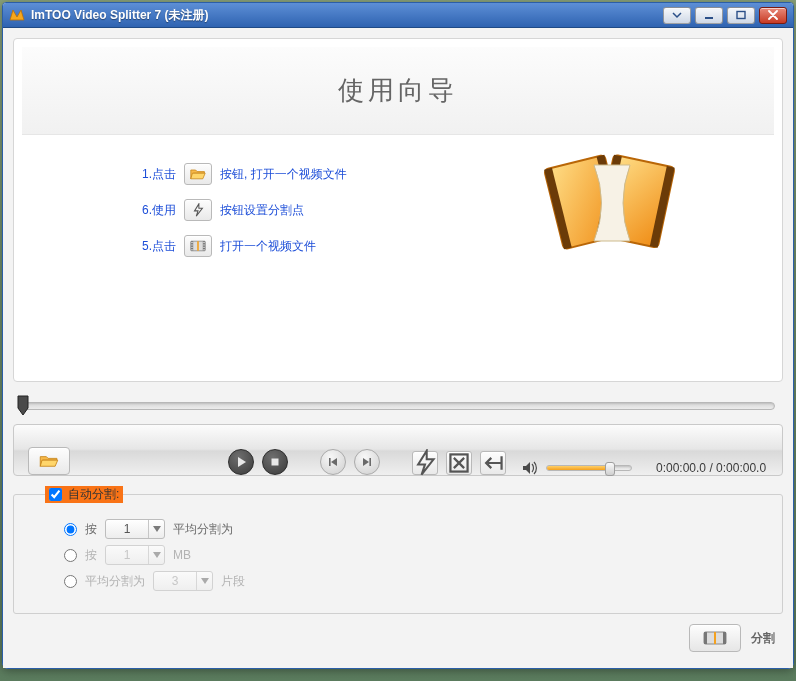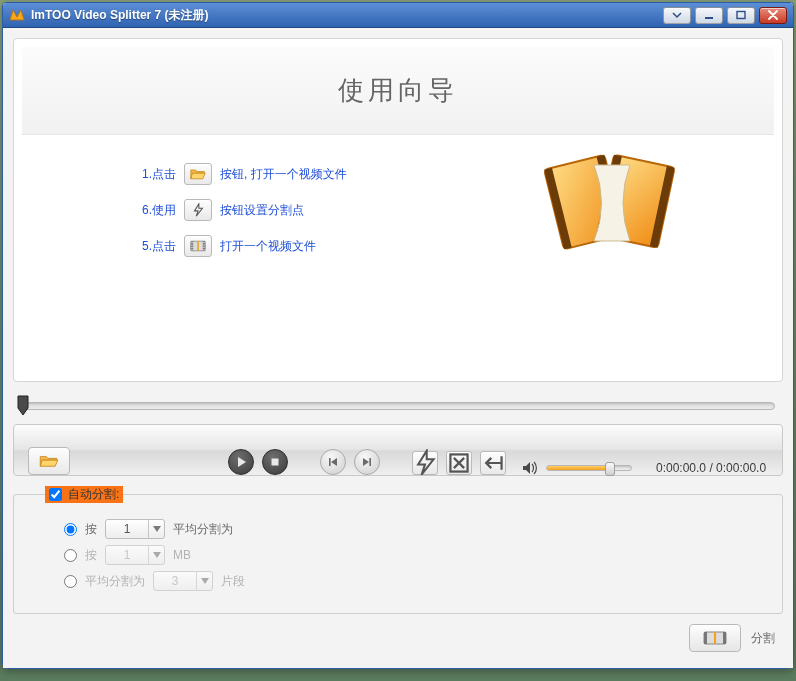--- a/index.html
+++ b/index.html
@@ -118,21 +118,21 @@
     border:1px solid #bdbdbd; border-radius:3px; background:linear-gradient(#fff,#ededed);
     box-shadow: inset 0 1px 0 #fff;
   }
   .num-combo .val { flex:1; text-align:center; font-size:12px; color:#555;}
   .num-combo .dd { width:16px; height:100%; border-left:1px solid #c6c6c6; display:flex; align-items:center; justify-content:center;}
   .num-combo .dd svg{ width:8px; height:6px; fill:#7a7a7a;}
   .radio-row.disabled .num-combo { opacity:.6; }
   .radio-row.disabled .num-combo .val{ color:#aaa;}
 
   
-  .bottom-actions { position:absolute; right:18px; bottom:16px; display:flex; align-items:center; gap:10px; }
+  .bottom-actions { position:absolute; right:18px; bottom:16px; display:flex; align-items:center; gap:10px;font-weight:bold; }
   .split-btn {
     width:52px; height:28px; border:1px solid #b9b9b9; border-radius:4px;
     background: linear-gradient(#fdfdfd,#e6e6e6); box-shadow: inset 0 1px 0 #fff;
     display:flex; align-items:center; justify-content:center; cursor:pointer;
   }
   .bottom-actions .lbl { font-size:12px; color:#666; }
 </style>
 </head>
 <body>
 

